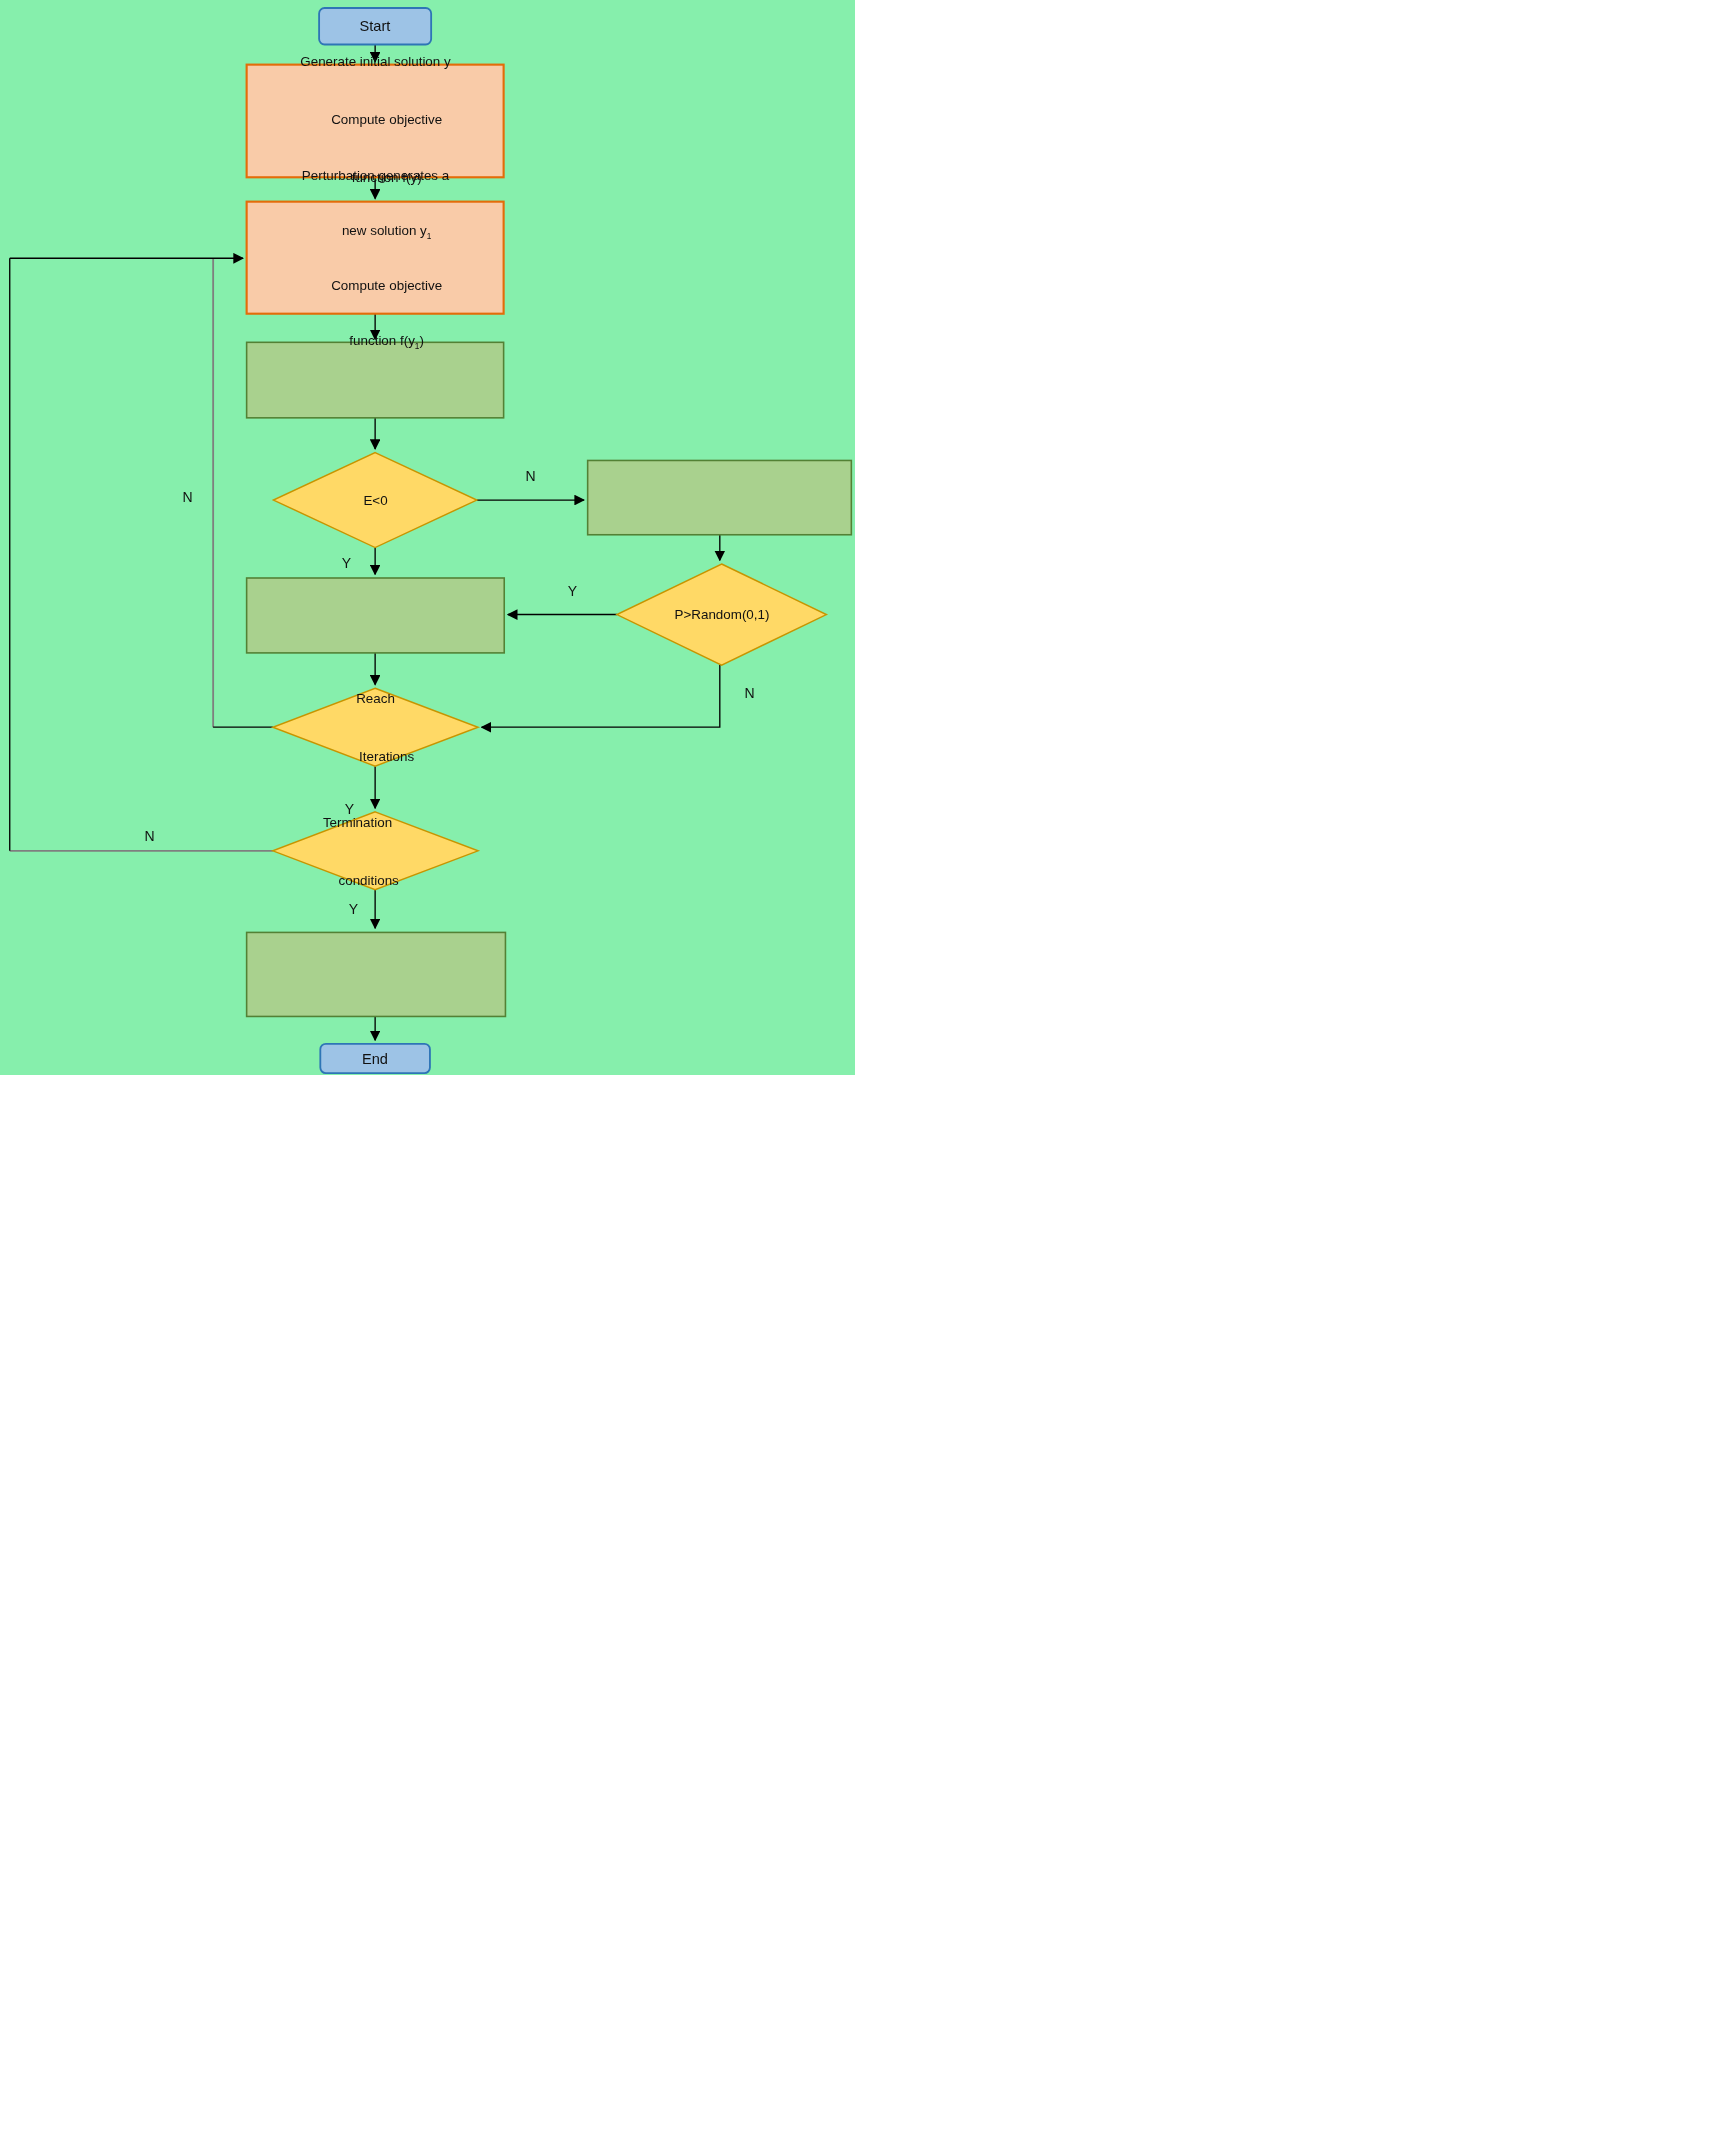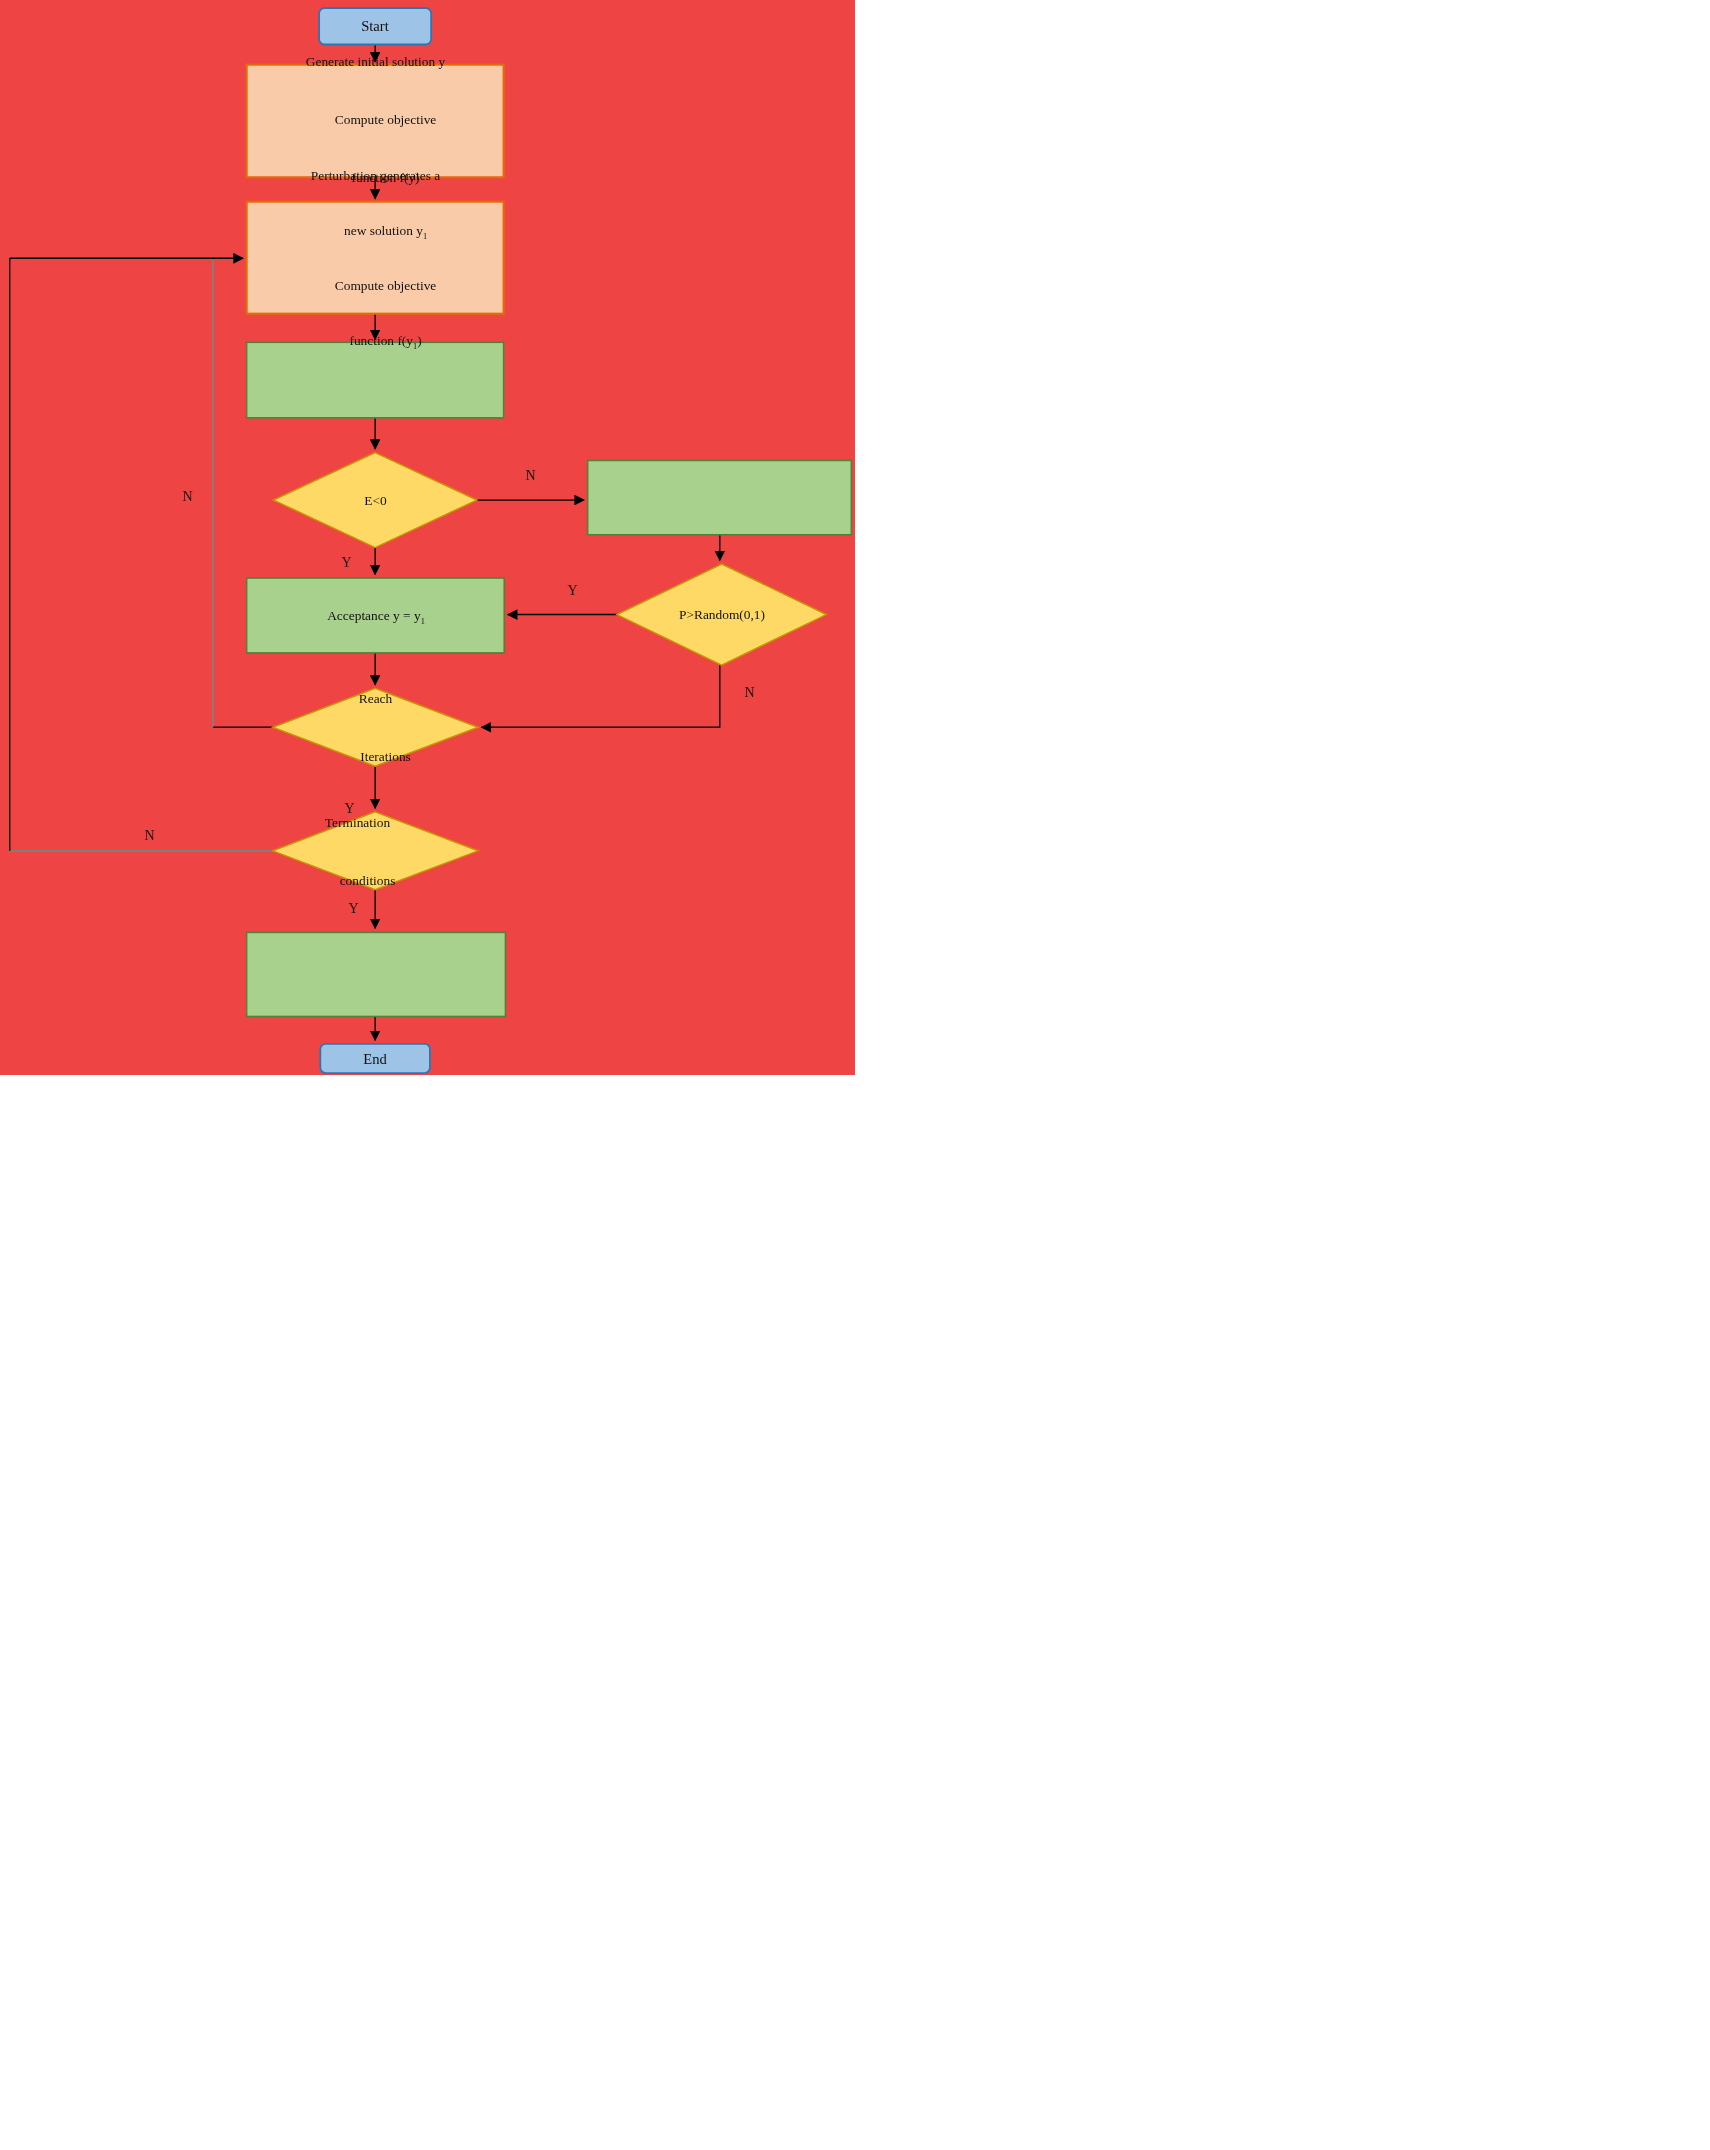--- a/index.html
+++ b/index.html
@@ -1,17 +1,17 @@
 <!DOCTYPE html>
 <html style="--blue-fill: #9DC3E6; --blue-stroke: #2E75B6; --orange-fill: #F9CBA8; --orange-stroke: #E36C09; --green-fill: #A9D18E; --green-stroke: #538135; --yellow-fill: #FFD966; --yellow-stroke: #C79500; --line: #000000; --line-gray: #7F7F7F;font-size:9.7px"><head>
 <meta charset="utf-8">
 <style>
   html,body{margin:0;padding:0;background:#fff;}
-  .canvas{position:relative;width:855px;height:1075px;background:#ef4444;
-          font-family:Liberation Serif, serif;color:#111;}
+  .canvas{position:relative;width:855px;height:1075px;background:#86efac;
+          font-family:Liberation Sans, sans-serif;color:#111;}
   .canvas svg{position:absolute;left:0;top:0;}
   .shape-blue{fill:var(--blue-fill,#9DC3E6);stroke:var(--blue-stroke,#2E75B6);stroke-width:3;}
   .shape-orange{fill:var(--orange-fill,#F9CBA8);stroke:var(--orange-stroke,#E36C09);stroke-width:3.5;}
   .shape-green{fill:var(--green-fill,#A9D18E);stroke:var(--green-stroke,#538135);stroke-width:2.6;}
   .shape-yellow{fill:var(--yellow-fill,#FFD966);stroke:var(--yellow-stroke,#C79500);stroke-width:2.4;}
   .connector{stroke:var(--line,#000000);stroke-width:2.2;fill:none;}
   .connector-gray{stroke:var(--line-gray,#7F7F7F);stroke-width:3;fill:none;}
   .arrowhead{fill:var(--line,#000000);}
   .label{position:absolute;display:flex;align-items:center;justify-content:center;
          text-align:center;font-size:13.4px;line-height:29px;white-space:pre;}
@@ -89,23 +89,20 @@
 
   <div class="label" style="left:274px;top:476px;width:203px;height:49px;">
     <span>E&lt;0</span>
   </div>
 
 
   <div class="label" style="left:617px;top:590px;width:210px;height:49px;">
     <span>P&gt;Random(0,1)</span>
   </div>
 
-  <div class="label" style="left:247px;top:578px;width:258px;height:75px;">
-    <div class="lines"><span>Acceptance y = y</span><sub>1</sub></div>
-  </div>
 
   <div class="label" style="left:273px;top:698px;width:205px;height:58px;">
     <div class="lines"><span>Reach</span><br>
       <span>Iterations</span></div>
   </div>
 
   <div class="label" style="left:255px;top:822px;width:205px;height:58px;">
     <div class="lines"><span>Termination</span><br>
       <span>conditions</span></div>
   </div>

